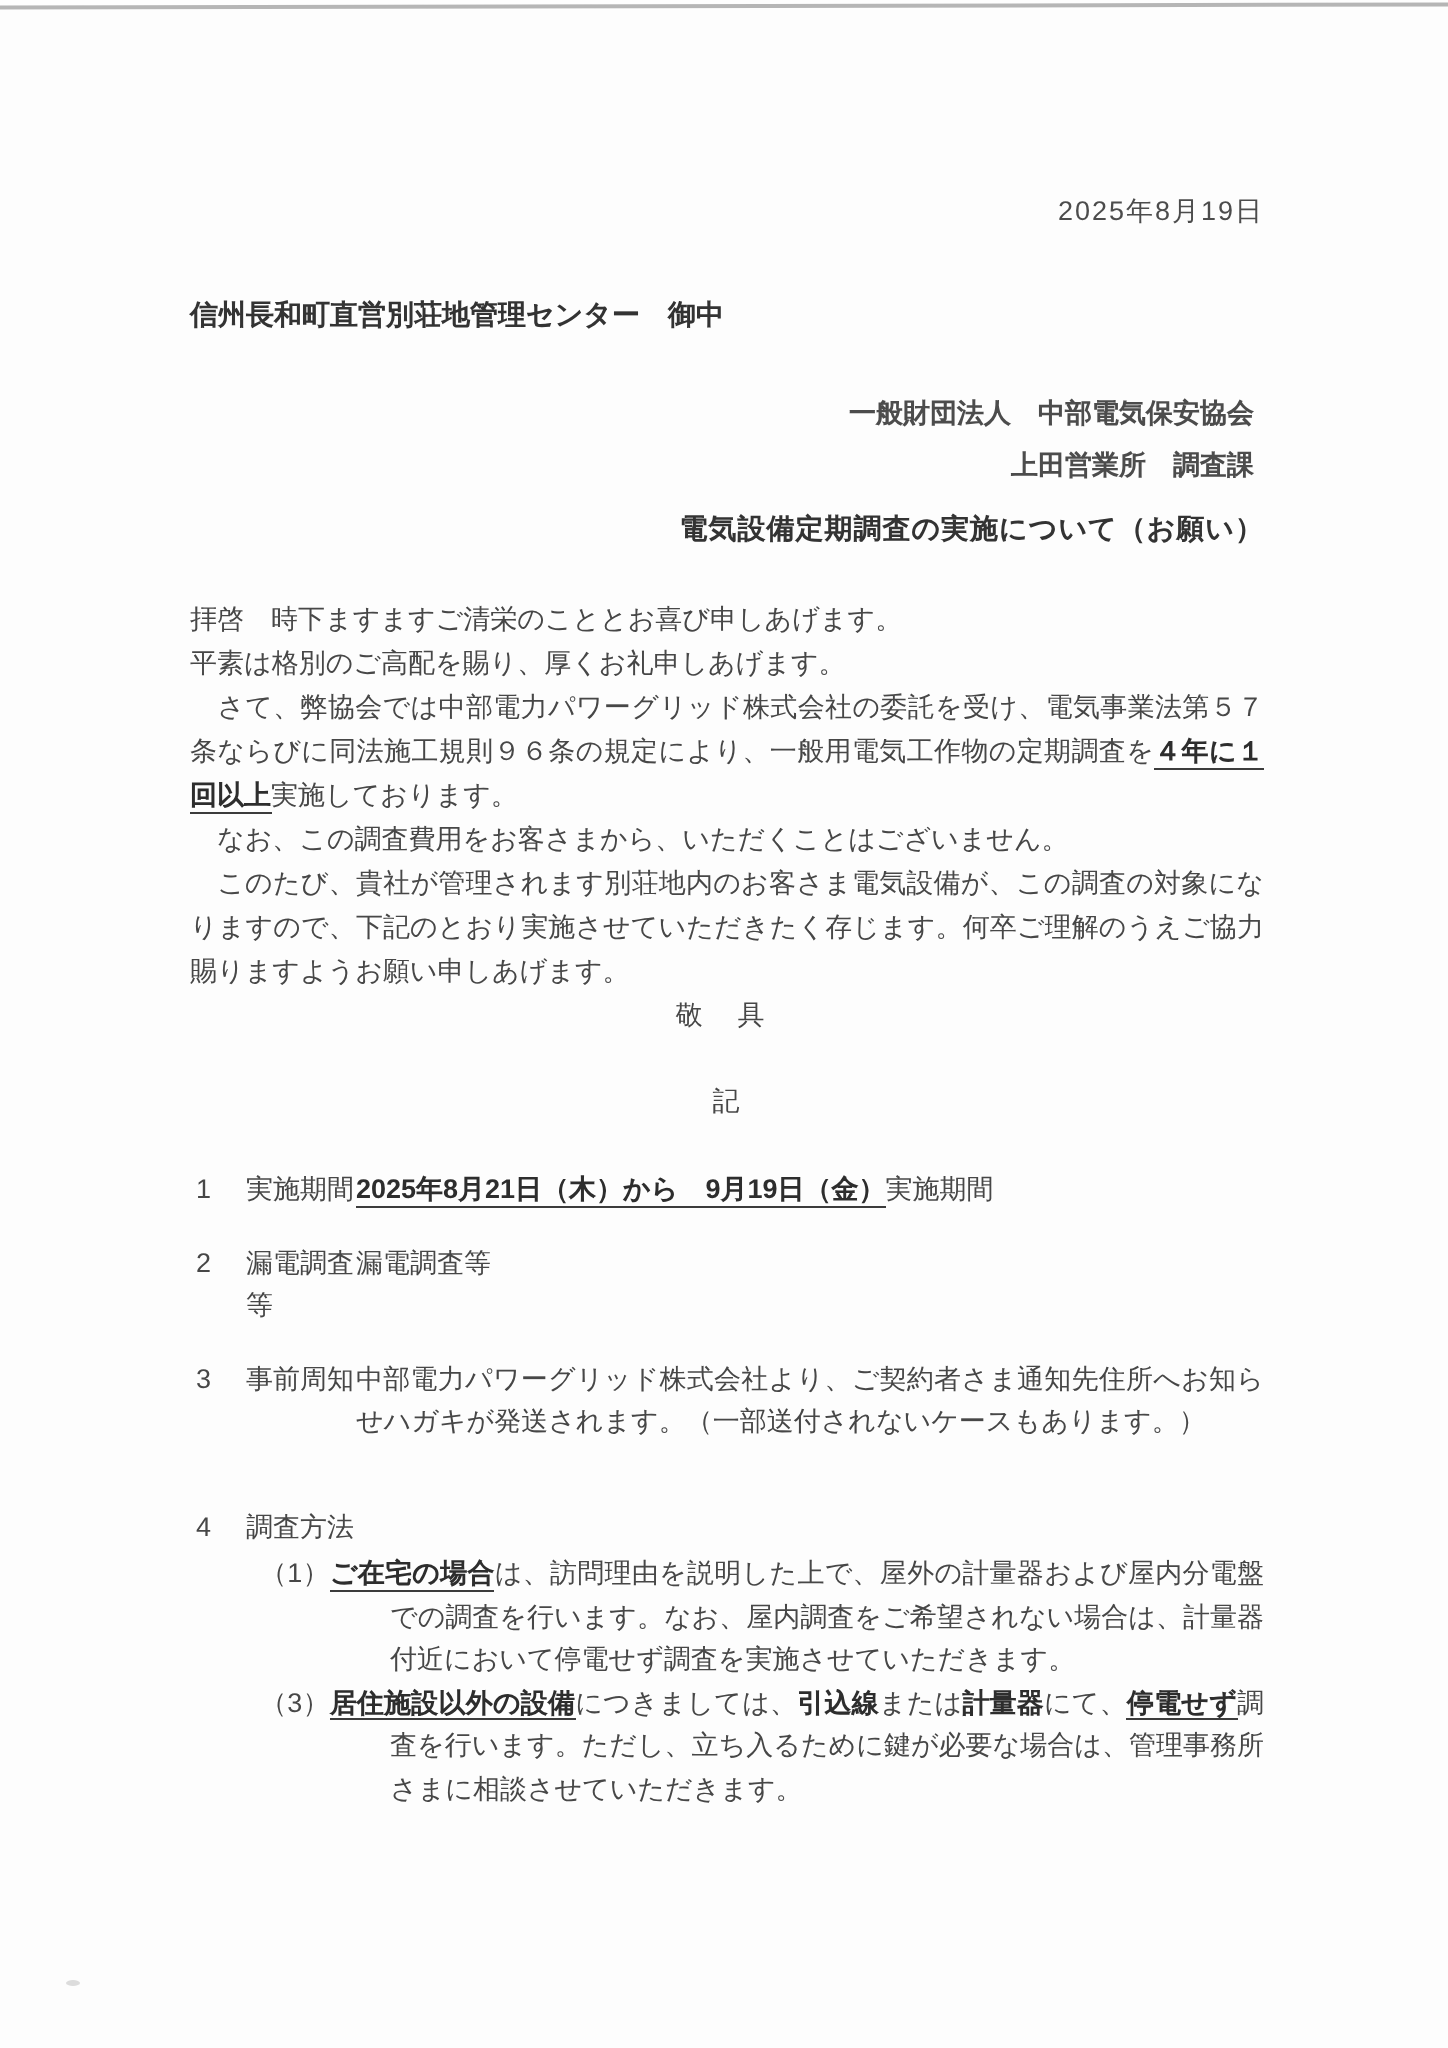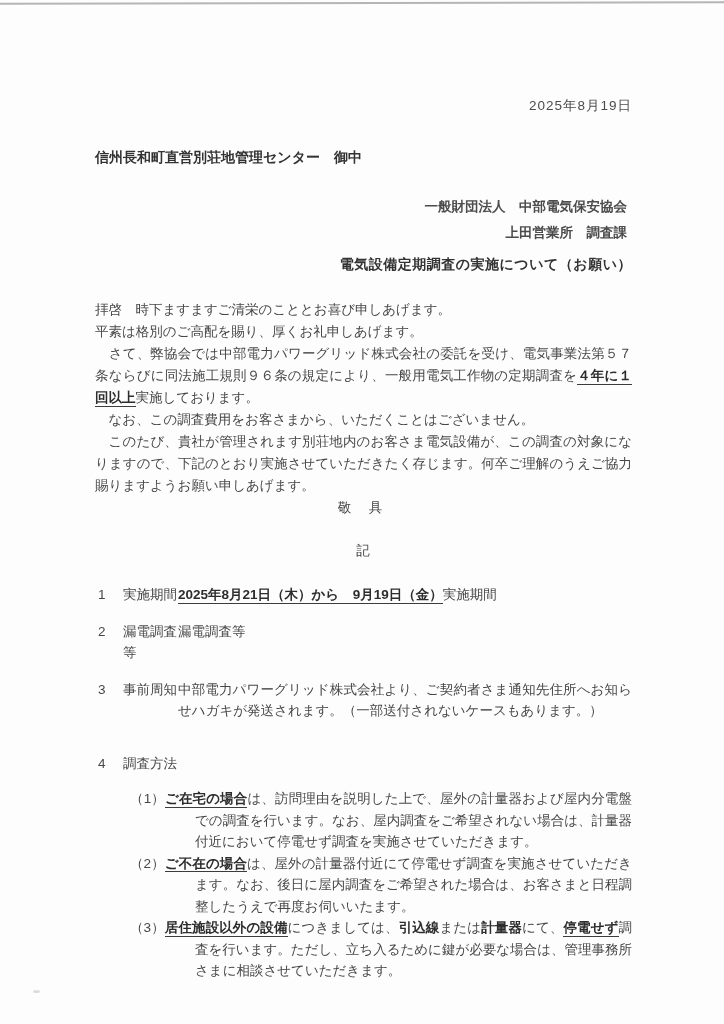--- a/index.html
+++ b/index.html
@@ -91,21 +91,21 @@
   }
   .items{line-height:21.5px;}
   .item{display:flex;}
   .item .no{width:25px;padding-left:3px;flex:none;}
   .item .label{width:55px;flex:none;}
   .item .val{flex:1;text-align:justify;}
   .item-period{margin-top:24px;}
   .item-content{margin-top:15px;}
   .item-notice{margin-top:15px;}
   .item-method{margin-top:31px;}
-  .sublist{margin-top:14px;}
+  .sublist{margin-top:2px;}
   .sub{
     padding-left:100px;
     text-indent:-65px;
     text-align:justify;
   }
   .b{font-weight:bold;color:#2d2d2d;}
   .bu{
     font-weight:bold;color:#2d2d2d;
     border-bottom:1.5px solid #3c3c3c;
     padding-bottom:.5px;
@@ -164,19 +164,18 @@
         <span class="val">中部電力パワーグリッド株式会社より、ご契約者さま通知先住所へお知らせハガキが発送されます。（一部送付されないケースもあります。）</span>
       </div>
 
       <div class="item item-method">
         <span class="no">4</span>
         <span class="label">調査方法</span>
       </div>
 
       <div class="sublist">
         <div class="sub"><span>（1）</span><span class="bu">ご在宅の場合</span><span>は、訪問理由を説明した上で、屋外の計量器および屋内分電盤での調査を行います。なお、屋内調査をご希望されない場合は、計量器付近において停電せず調査を実施させていただきます。</span></div>
-        <div class="sub"><span>（2）</span><span class="bu">ご不在の場合</span><span>は、屋外の計量器付近にて停電せず調査を実施させていただきます。なお、後日に屋内調査をご希望された場合は、お客さまと日程調整したうえで再度お伺いいたます。</span></div>
         <div class="sub"><span>（3）</span><span class="bu">居住施設以外の設備</span><span>につきましては、</span><span class="b">引込線</span><span>または</span><span class="b">計量器</span><span>にて、</span><span class="bu">停電せず</span><span>調査を行います。ただし、立ち入るために鍵が必要な場合は、管理事務所さまに相談させていただきます。</span></div>
       </div>
 
     </div>
   </div>
 </div>
 
 </body></html>

